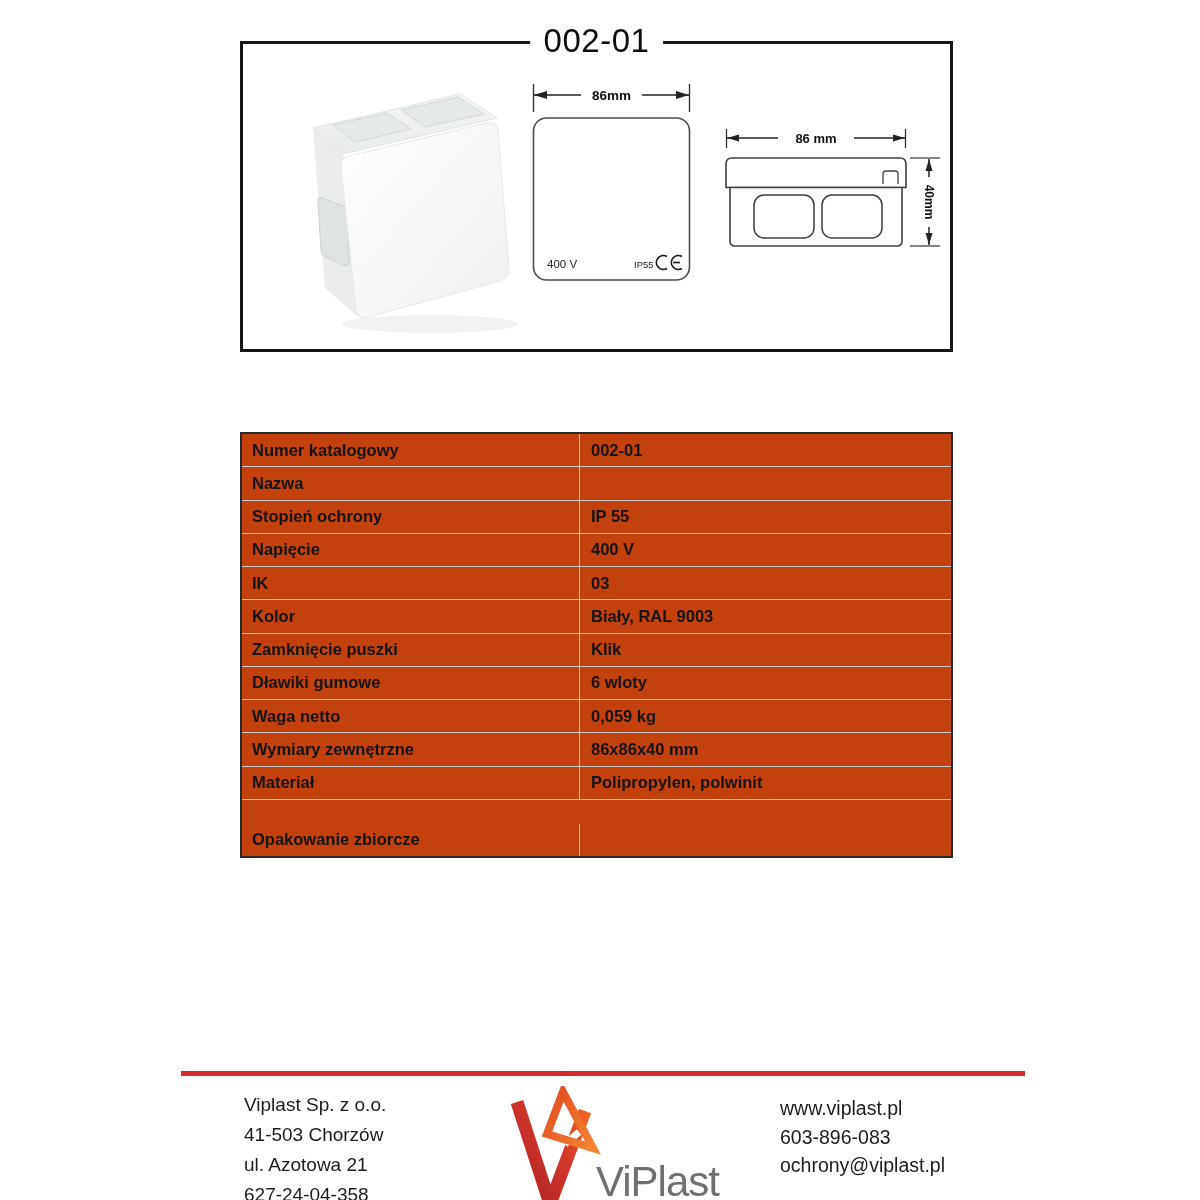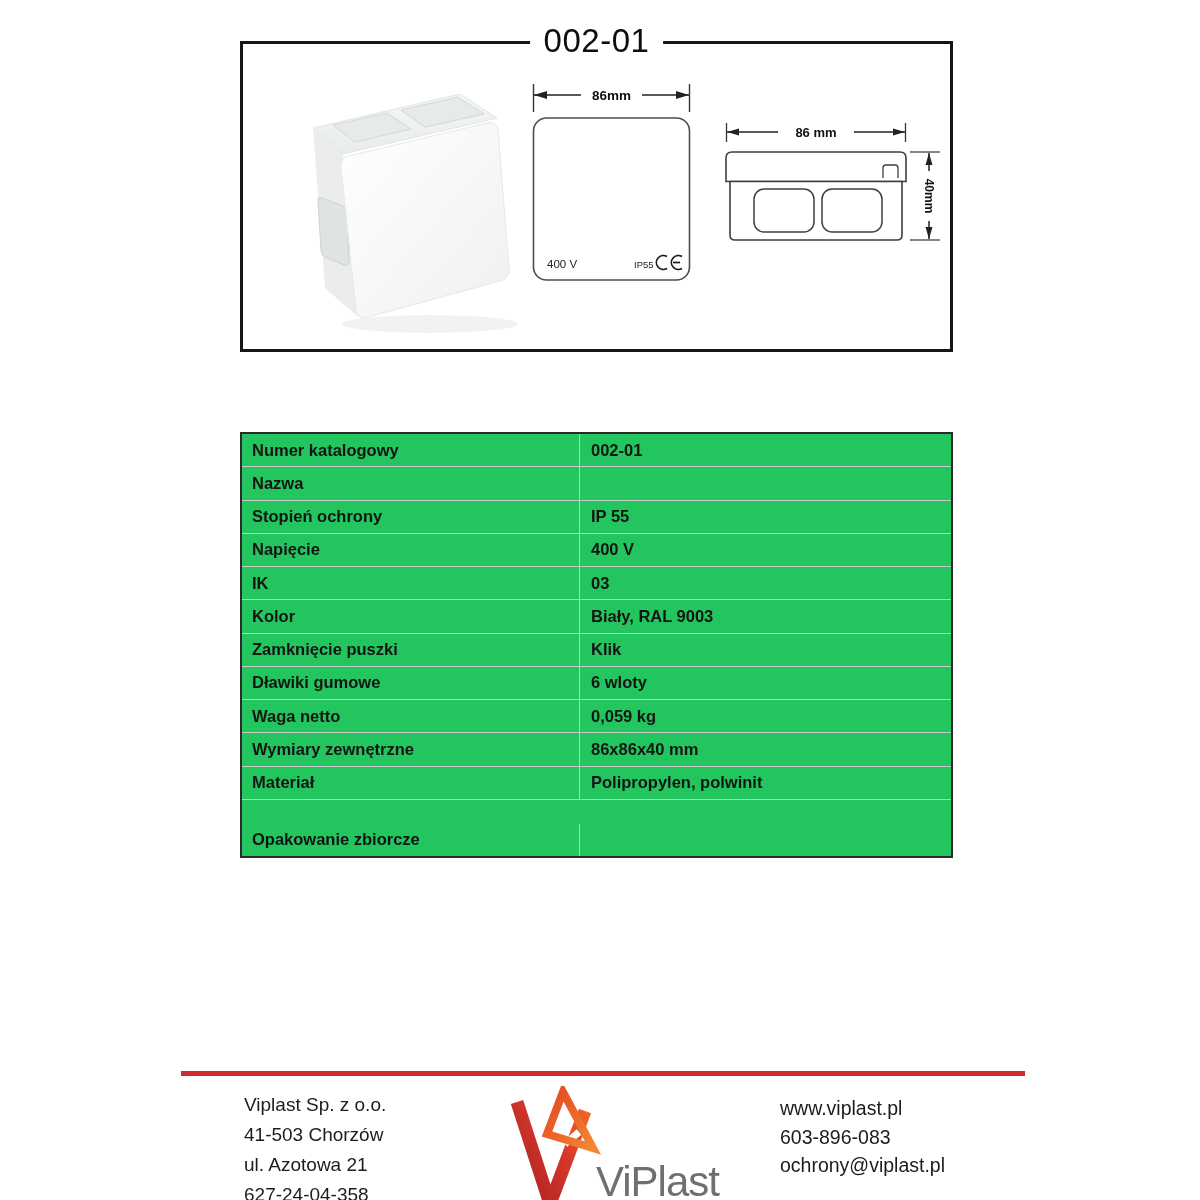--- a/index.html
+++ b/index.html
@@ -12,25 +12,25 @@
     position:absolute;left:240px;top:41px;width:713px;height:311px;
     border:3px solid #161616;box-sizing:border-box;background:#fff;
   }
   .panel-title{
     position:absolute;left:50%;top:-22px;transform:translateX(-50%);
     background:#fff;padding:0 14px;font-size:33px;line-height:38px;
     color:#0d0d0d;white-space:nowrap;letter-spacing:0.5px;
   }
   .photo-wrap{position:absolute;left:12px;top:8px;}
   .front-view{position:absolute;left:281px;top:34px;}
-  .side-view{position:absolute;left:473px;top:74px;}
+  .side-view{position:absolute;left:473px;top:80px;}
   
   .spec-table{
     position:absolute;left:240px;top:432px;width:713px;height:426px;
-    border:2px solid #2a2a2a;box-sizing:border-box;background:#22c55e;
+    border:2px solid #2a2a2a;box-sizing:border-box;background:#c2410c;
     display:flex;flex-direction:column;
   }
   .spec-row{display:flex;flex:1;border-bottom:1px solid #c9c9c9;}
   .spec-row:last-child{border-bottom:none;margin-top:24px;}
   .spec-label{
     width:338px;box-sizing:border-box;border-right:1px solid #c9c9c9;
     display:flex;align-items:center;padding-left:10px;
     font-size:16.5px;font-weight:bold;color:#141414;
   }
   .spec-value{

